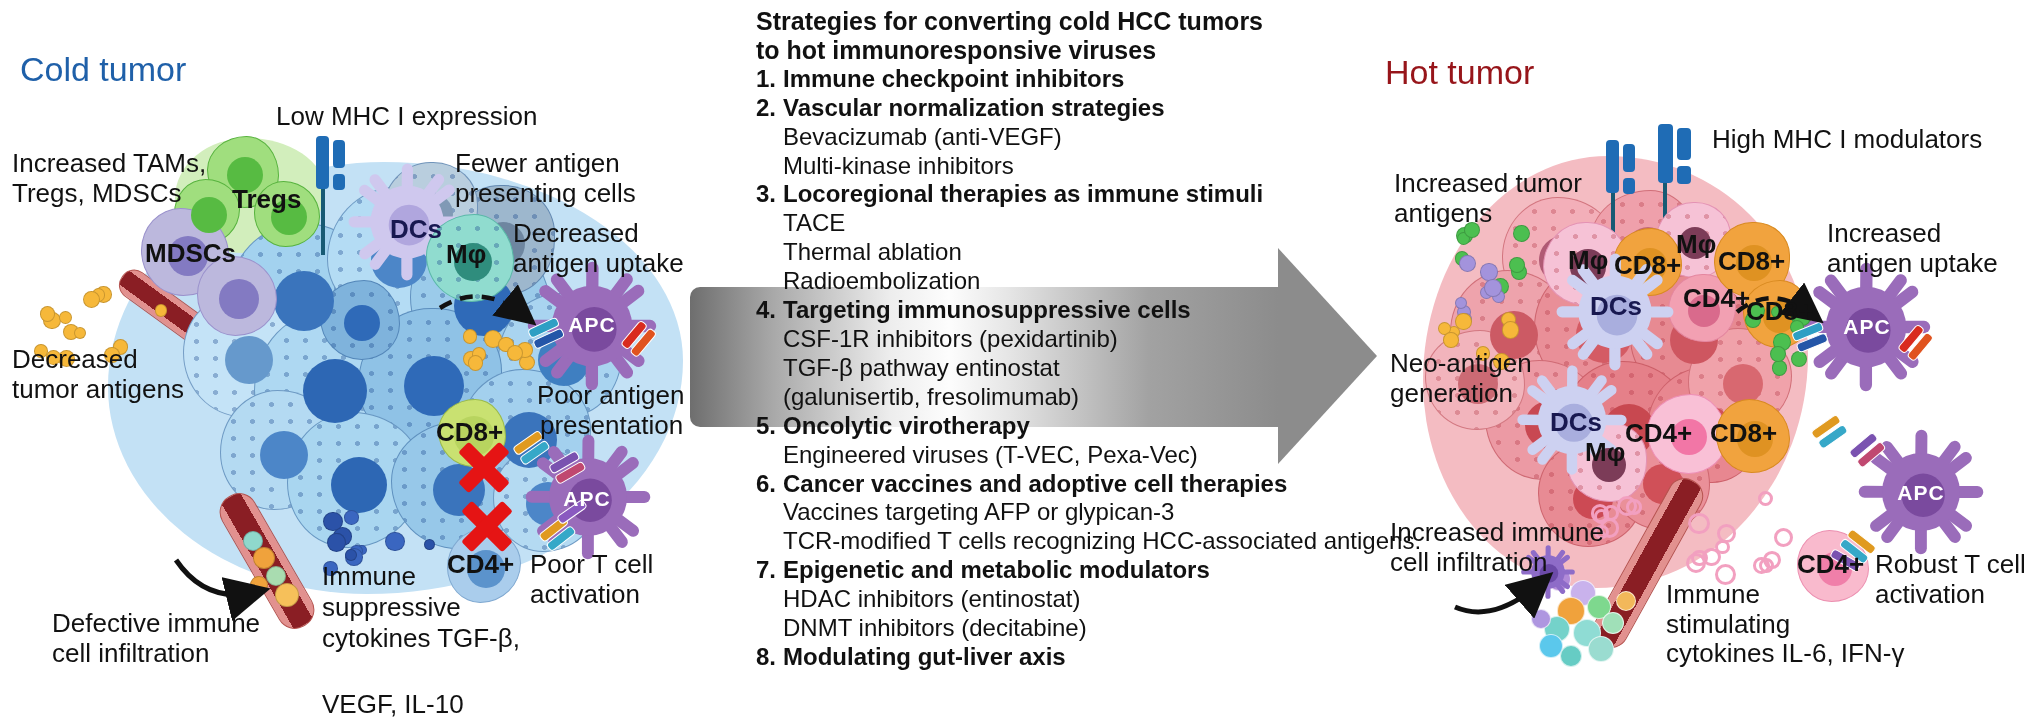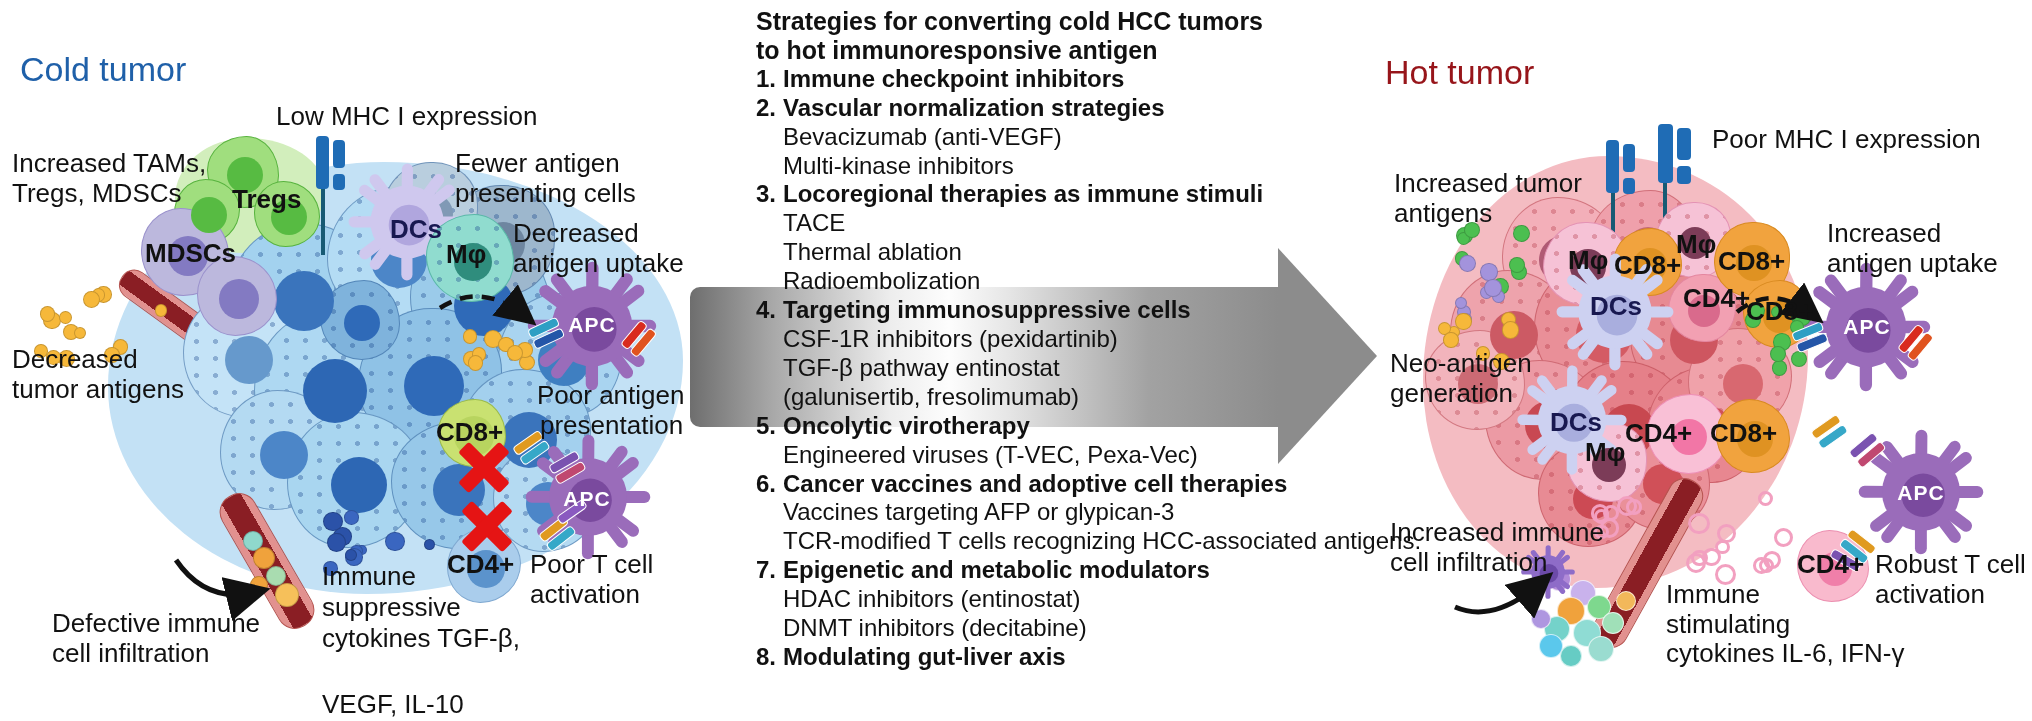--- a/index.html
+++ b/index.html
@@ -556,21 +556,21 @@
   <div class="lbl" style="left:530px;top:580px">activation</div>
   <div class="lbl" style="left:52px;top:609px">Defective immune</div>
   <div class="lbl" style="left:52px;top:639px">cell infiltration</div>
   <div class="lbl" style="left:322px;top:562px">Immune</div>
   <div class="lbl" style="left:322px;top:593px">suppressive</div>
   <div class="lbl" style="left:322px;top:624px">cytokines TGF-β,</div>
   <div class="lbl" style="left:322px;top:690px">VEGF, IL-10</div>
 
   <div id="strategies">
     <div class="s-title">Strategies for converting cold HCC tumors</div>
-    <div class="s-title">to hot immunoresponsive antigen</div>
+    <div class="s-title">to hot immunoresponsive viruses</div>
     <div id="s-list">
         <div class="s-item"><span class="num">1.</span><span>Immune checkpoint inhibitors</span></div>
         <div class="s-item"><span class="num">2.</span><span>Vascular normalization strategies</span></div>
         <div class="s-sub">Bevacizumab (anti-VEGF)</div>
         <div class="s-sub">Multi-kinase inhibitors</div>
         <div class="s-item"><span class="num">3.</span><span>Locoregional therapies as immune stimuli</span></div>
         <div class="s-sub">TACE</div>
         <div class="s-sub">Thermal ablation</div>
         <div class="s-sub">Radioembolization</div>
         <div class="s-item"><span class="num">4.</span><span>Targeting immunosuppressive cells</span></div>
@@ -583,21 +583,21 @@
         <div class="s-sub">Vaccines targeting AFP or glypican-3</div>
         <div class="s-sub">TCR-modified T cells recognizing HCC-associated antigens.</div>
         <div class="s-item"><span class="num">7.</span><span>Epigenetic and metabolic modulators</span></div>
         <div class="s-sub">HDAC inhibitors (entinostat)</div>
         <div class="s-sub">DNMT inhibitors (decitabine)</div>
         <div class="s-item"><span class="num">8.</span><span>Modulating gut-liver axis</span></div>
       </div>
   </div>
 
   <div class="lbl title" style="left:1385px;top:53px;color:#97151a">Hot tumor</div>
-  <div class="lbl" style="left:1712px;top:125px">Poor MHC I expression</div>
+  <div class="lbl" style="left:1712px;top:125px">High MHC I modulators</div>
   <div class="lbl" style="left:1394px;top:169px">Increased tumor</div>
   <div class="lbl" style="left:1394px;top:199px">antigens</div>
   <div class="lbl" style="left:1827px;top:219px">Increased</div>
   <div class="lbl" style="left:1827px;top:249px">antigen uptake</div>
   <div class="lbl b" style="left:1568px;top:246px">Mφ</div>
   <div class="lbl b" style="left:1614px;top:251px">CD8+</div>
   <div class="lbl b" style="left:1676px;top:230px">Mφ</div>
   <div class="lbl b" style="left:1718px;top:247px">CD8+</div>
   <div class="lbl b dcs-txt" style="left:1590px;top:292px">DCs</div>
   <div class="lbl b" style="left:1683px;top:284px">CD4+</div>

